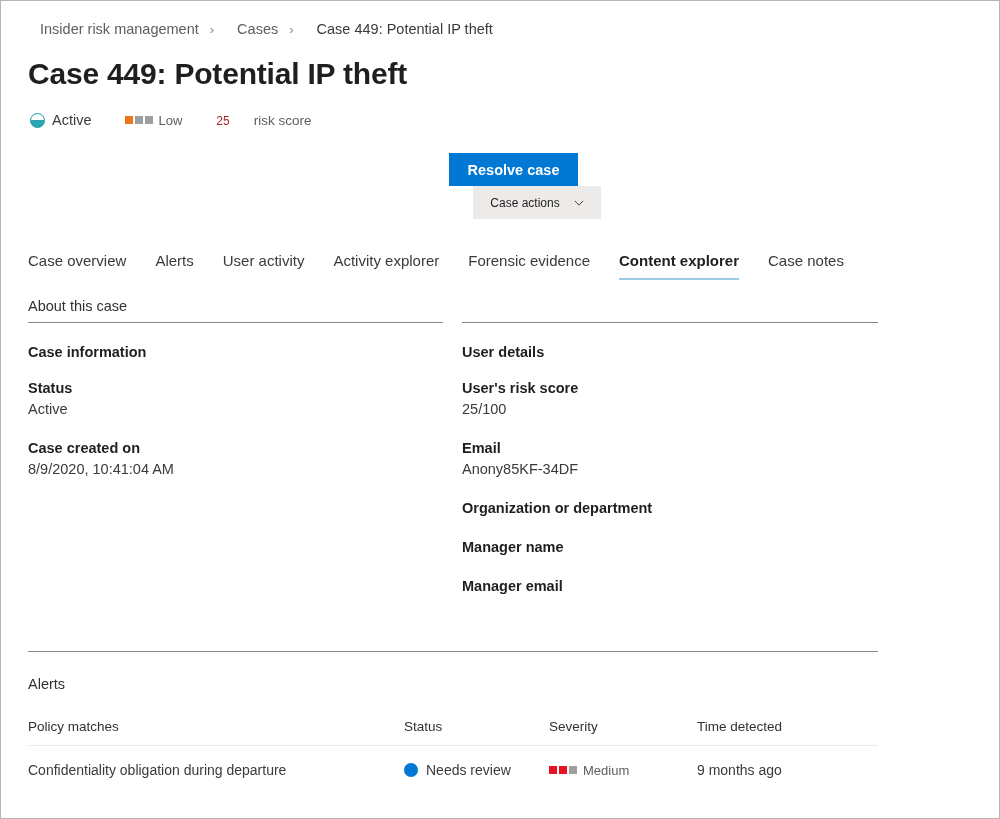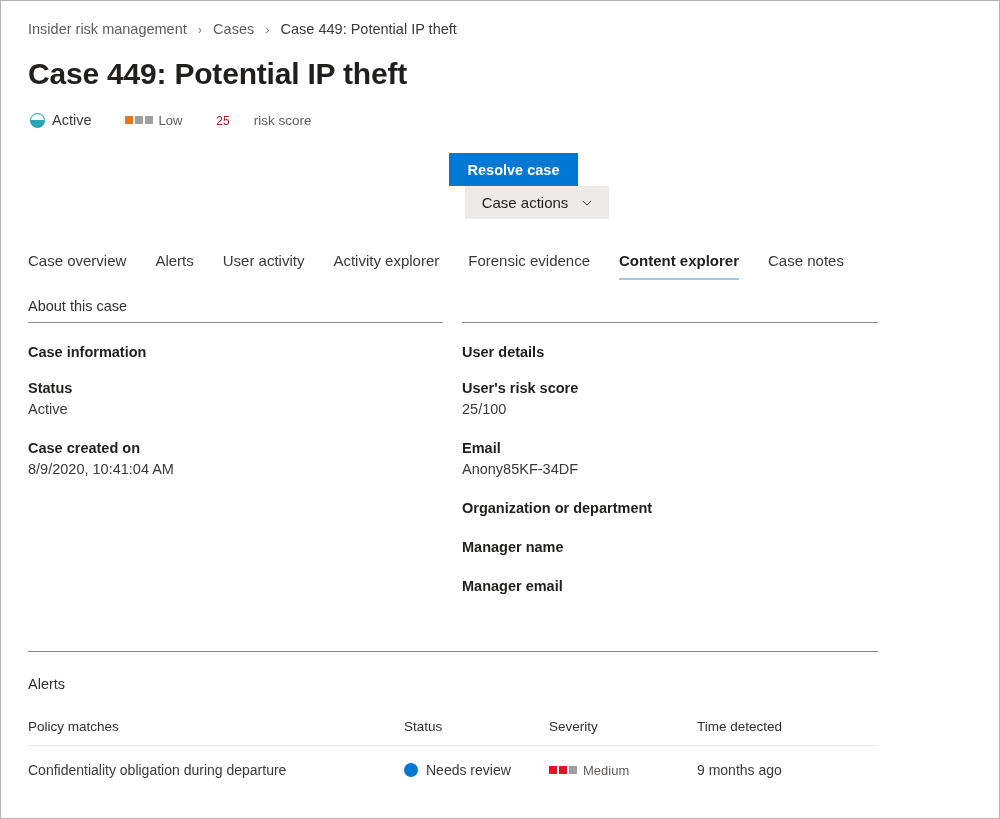--- a/index.html
+++ b/index.html
@@ -19,21 +19,21 @@
     padding: 0;
   }
 
   
   .breadcrumb {
     display: flex; align-items: center;
     padding: 20px 0 0 27px;
     font-size: 14.5px;
     color: #605e5c;
   }
-  .crumb { color: #605e5c; cursor: pointer; white-space: nowrap; }
+  .crumb { color: #605e5c; cursor: pointer; white-space: nowrap; margin-left: 12px; }
   .crumb:last-child { color: #3b3a39; }
   .crumb-sep {
     margin: 0 11px;
     color: #8a8886;
     font-size: 13px;
     line-height: 1;
     display: inline-block;
   }
 
   
@@ -77,21 +77,21 @@
     background: #0078d4; color: #ffffff;
     border: none; height: 33px; padding: 0 19px;
     font-size: 14.5px; font-weight: bold;
     font-family: "Liberation Sans", sans-serif;
     cursor: pointer;
   }
   .btn-secondary {
     background: #edebe9; color: #201f1e;
     border: none; height: 33px; padding: 0 17px;
     margin-left: 47px;
-    font-size: 15px;
+    font-size: 12px;
     font-family: "Liberation Sans", sans-serif;
     display: flex; align-items: center; gap: 14px;
     cursor: pointer;
   }
   .chev { width: 10px; height: 10px; flex: none; }
 
   
   .tabs {
     display: flex; align-items: flex-end;
     margin: 25px 0 0 27px;

